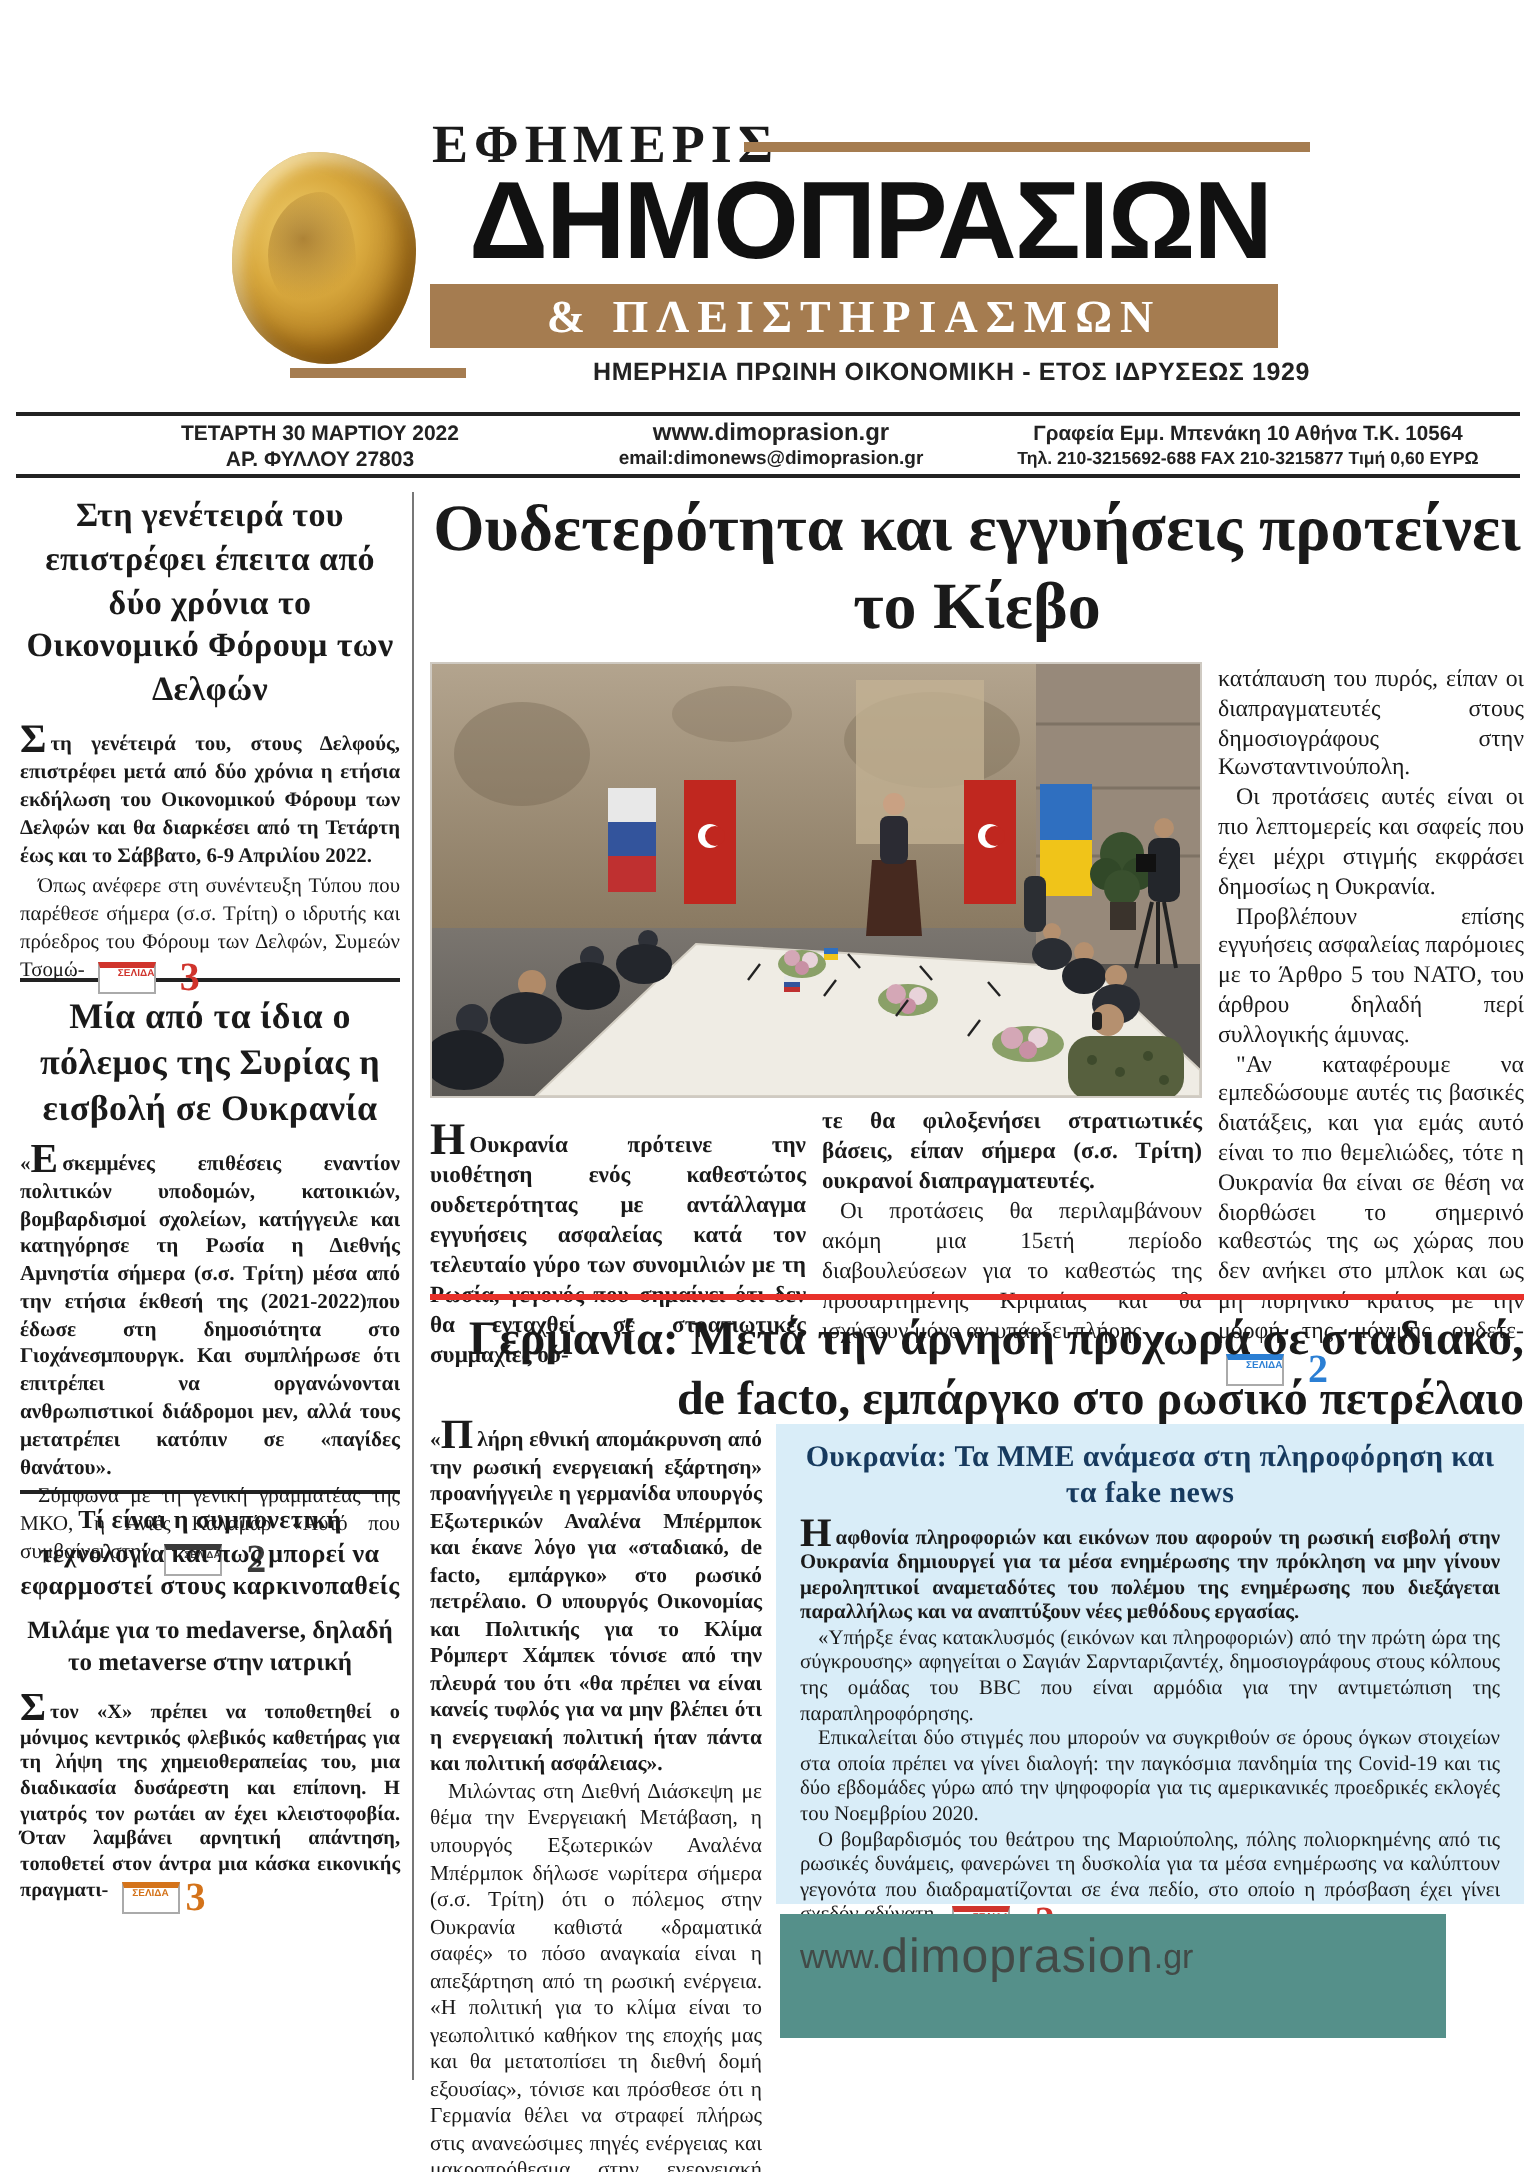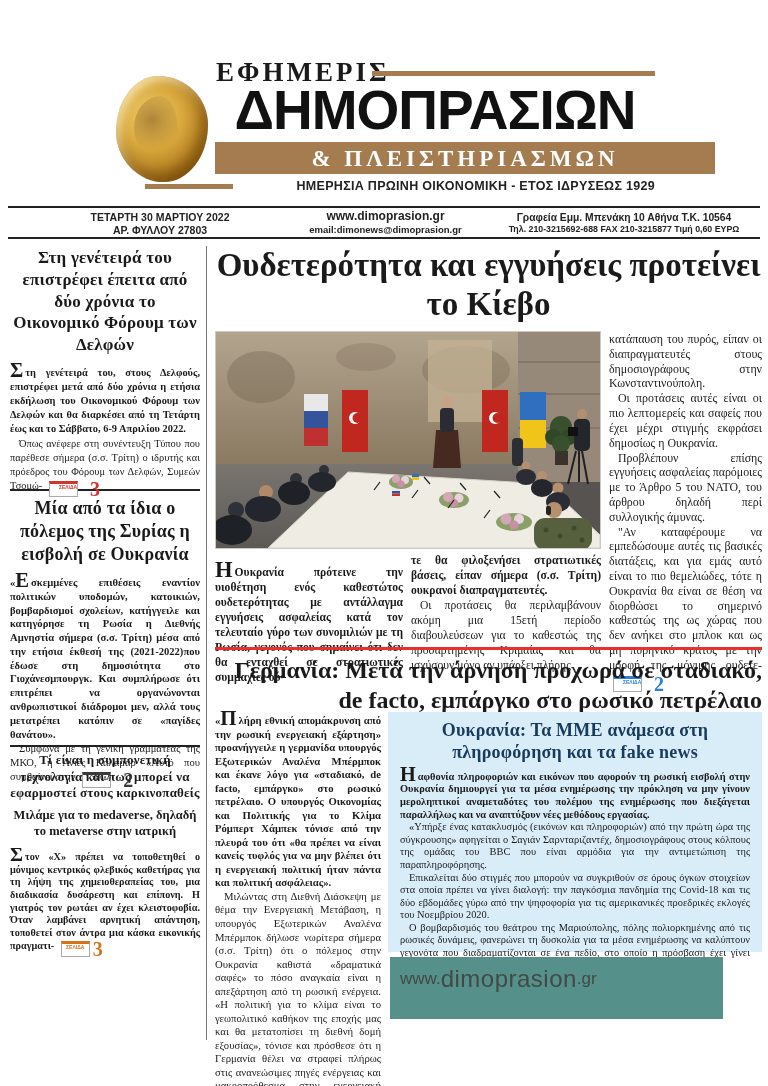--- a/index.html
+++ b/index.html
@@ -12,21 +12,21 @@
         background:radial-gradient(circle at 38% 38%, #f0d070 0%, #d9a93e 35%, #b27c1e 70%, #8a5a14 100%);
         box-shadow:inset -6px -8px 14px rgba(90,50,0,.55), inset 4px 5px 8px rgba(255,240,190,.8);}
   .coin::after{content:"";position:absolute;left:18px;top:20px;width:44px;height:58px;
         border-radius:60% 40% 55% 45%/55% 60% 40% 45%;
         background:radial-gradient(circle at 40% 40%, rgba(120,70,10,.55), rgba(120,70,10,0) 70%);}
   .kicker{left:216px;top:57px;font-size:27px;font-weight:bold;letter-spacing:3px;}
   .kicker-line{left:372px;top:71px;width:283px;height:5px;background:#a57c50;}
   .mast-title{left:210px;top:82px;width:450px;text-align:center;
         font-family:"Liberation Sans","DejaVu Sans",sans-serif;font-weight:900;font-size:55px;
         letter-spacing:-1px;line-height:1.05;color:#111;}
-  .mast-bar{left:215px;top:142px;width:500px;height:32px;background:#a57c50;color:#fff;
+  .mast-bar{left:215px;top:142px;width:424px;height:32px;background:#a57c50;color:#fff;
         text-align:center;font-weight:bold;font-size:23px;letter-spacing:4px;line-height:33px;}
   .tagline-row{left:145px;top:179px;width:510px;display:flex;align-items:center;gap:8px;}
   .tagline-row .tl{flex:0 0 88px;height:5px;background:#a57c50;}
   .tagline-row .tx{flex:1;text-align:right;font-family:"Liberation Sans","DejaVu Sans",sans-serif;
         font-weight:bold;font-size:12.5px;letter-spacing:.3px;color:#222;white-space:nowrap;}
 
   
   .rule-a{left:8px;top:206px;width:752px;height:2px;background:#222;}
   .rule-b{left:8px;top:237px;width:752px;height:2px;background:#222;}
   .dl{font-family:"Liberation Sans","DejaVu Sans",sans-serif;font-weight:bold;color:#222;text-align:center;}
@@ -73,21 +73,21 @@
   .ucol1{left:215px;top:565px;width:188px;font-size:11.6px;line-height:1.3;font-weight:bold;}
   .ucol2{left:411px;top:553px;width:190px;font-size:11.6px;line-height:1.3;}
   .ucol2 p{margin:0;}
 
   .ger-h{left:215px;top:655px;width:547px;font-size:24px;line-height:1.25;text-align:right;}
   .ger-col{left:215px;top:714px;width:166px;font-size:10.7px;line-height:1.265;}
   .ger-col p{margin:0;}
 
   .mbox{left:388px;top:712px;width:374px;height:240px;background:#d9edf8;box-sizing:border-box;
         padding:8px 12px 6px 12px;}
-  .mbox-h{font-size:18px;line-height:1.22;color:#173a5e;letter-spacing:.2px;}
+  .mbox-h{font-size:15px;line-height:1.22;color:#173a5e;letter-spacing:.2px;}
   .mbox-b{font-size:10.4px;line-height:1.21;margin-top:7px;}
   .mbox-b p{margin:0;}
 
   .banner{left:390px;top:957px;width:333px;height:62px;background:#55908a;color:#424a47;
         font-family:"Liberation Sans","DejaVu Sans",sans-serif;display:flex;align-items:flex-start;
         padding:2px 0 0 10px;box-sizing:border-box;}
   .banner .sm{font-size:17px;line-height:40px;}
   .banner .lg{font-size:24px;line-height:40px;letter-spacing:.5px;}
 </style>
 </head>
@@ -325,21 +325,21 @@
     <p class="ind"><span>Μιλώντας στη Διεθνή Διάσκεψη με θέμα την Ενεργειακή Μετάβαση, η υπουργός Εξωτερικών Αναλένα Μπέρμποκ δήλωσε νωρίτερα σήμερα (σ.σ. Τρίτη) ότι ο πόλεμος στην Ουκρανία καθιστά «δραματικά σαφές» το πόσο αναγκαία είναι η απεξάρτηση από τη ρωσική ενέργεια. «Η πολιτική για το κλίμα είναι το γεωπολιτικό καθήκον της εποχής μας και θα μετατοπίσει τη διεθνή δομή εξουσίας», τόνισε και πρόσθεσε ότι η Γερμανία θέλει να στραφεί πλήρως στις ανανεώσιμες πηγές ενέργειας και μακροπρόθεσμα στην ενεργειακή αποδοτικότητα. Αυτό ωστόσο, διευκρίνισε, δεν</span>
       
     </p>
   </div>
 
   <div class="abs mbox">
     <div class="hl mbox-h">Ουκρανία: Τα ΜΜΕ ανάμεσα στη πληροφόρηση και τα fake news</div>
     <div class="mbox-b jt">
       <p class="bold"><span class="dc">Η</span><span>αφθονία πληροφοριών και εικόνων που αφορούν τη ρωσική εισβολή στην Ουκρανία δημιουργεί για τα μέσα ενημέρωσης την πρόκληση να μην γίνουν μεροληπτικοί αναμεταδότες του πολέμου της ενημέρωσης που διεξάγεται παραλλήλως και να αναπτύξουν νέες μεθόδους εργασίας.</span></p>
       <p class="ind">«Υπήρξε ένας κατακλυσμός (εικόνων και πληροφοριών) από την πρώτη ώρα της σύγκρουσης» αφηγείται ο Σαγιάν Σαρνταριζαντέχ, δημοσιογράφους στους κόλπους της ομάδας του BBC που είναι αρμόδια για την αντιμετώπιση της παραπληροφόρησης.</p>
-      <p class="ind">Επικαλείται δύο στιγμές που μπορούν να συγκριθούν σε όρους όγκων στοιχείων στα οποία πρέπει να γίνει διαλογή: την παγκόσμια πανδημία της Covid-18 και τις δύο εβδομάδες γύρω από την ψηφοφορία για τις αμερικανικές προεδρικές εκλογές του Νοεμβρίου 2020.</p>
+      <p class="ind">Επικαλείται δύο στιγμές που μπορούν να συγκριθούν σε όρους όγκων στοιχείων στα οποία πρέπει να γίνει διαλογή: την παγκόσμια πανδημία της Covid-19 και τις δύο εβδομάδες γύρω από την ψηφοφορία για τις αμερικανικές προεδρικές εκλογές του Νοεμβρίου 2020.</p>
       <p class="ind"><span>Ο βομβαρδισμός του θεάτρου της Μαριούπολης, πόλης πολιορκημένης από τις ρωσικές δυνάμεις, φανερώνει τη δυσκολία για τα μέσα ενημέρωσης να καλύπτουν γεγονότα που διαδραματίζονται σε ένα πεδίο, στο οποίο η πρόσβαση έχει γίνει σχεδόν αδύνατη.</span>
         <span class="cmark mk-red">
             <span class="cicon">ΣΕΛΙΔΑ</span>
             <span class="cnum">2</span>
           </span>
       </p>
     </div>
   </div>
 
   <div class="abs banner">

